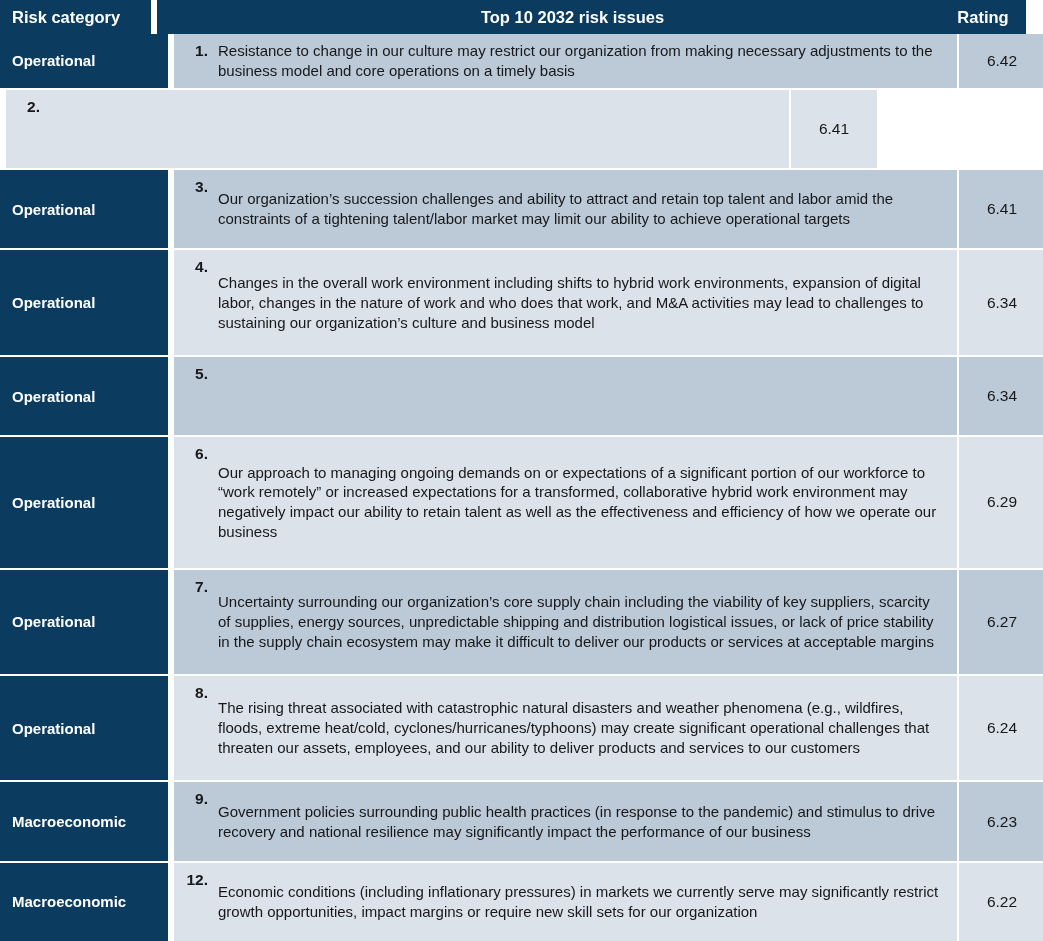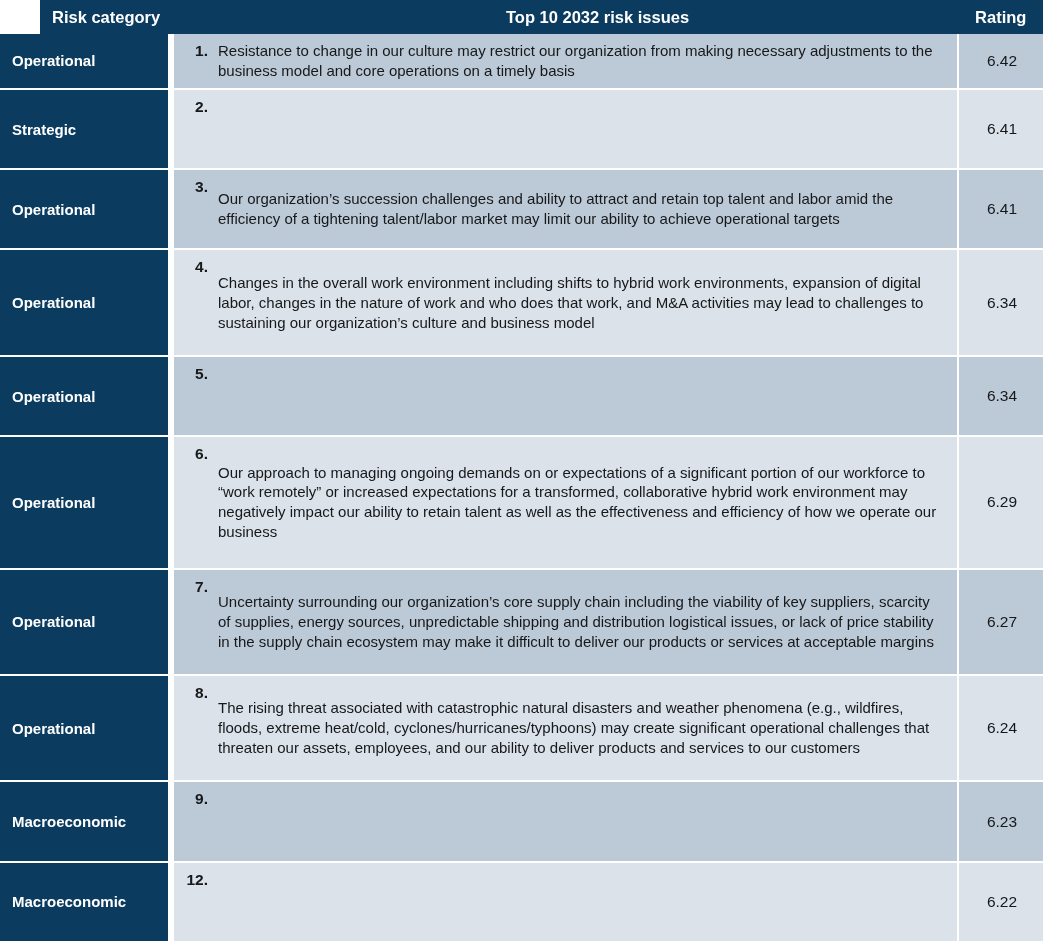--- a/index.html
+++ b/index.html
@@ -36,24 +36,24 @@
     font-weight: bold;
     font-size: 16.5px;
     display: flex;
     align-items: center;
     box-sizing: border-box;
   }
   .th-cat {
     width: 151px;
     padding-left: 12px;
     justify-content: flex-start;
-    margin-left: 40px;
   }
   .th-issues {
     width: 783px;
+    margin-left: 6px;
     justify-content: center;
     padding-left: 48px;
   }
   .th-rating {
     width: 86px;
     justify-content: center;
   }
 
   
   .tbody {
@@ -143,31 +143,30 @@
   <div class="tbody">
       <div class="row shade-a" style="flex: 2 1 0px;">
         <div class="cell-cat">Operational</div>
         <div class="cell-issue">
           <div class="num">1.</div>
           <div class="issue-text">Resistance to change in our culture may restrict our organization from making necessary adjustments to the business model and core operations on a timely basis</div>
         </div>
         <div class="cell-rating">6.42</div>
       </div>
       <div class="row shade-b" style="flex: 3 1 0px;">
-        <div class="cell-cat">Strategic</div>
         <div class="cell-issue">
           <div class="num">2.</div>
         </div>
         <div class="cell-rating">6.41</div>
       </div>
       <div class="row shade-a" style="flex: 3 1 0px;">
         <div class="cell-cat">Operational</div>
         <div class="cell-issue">
           <div class="num">3.</div>
-          <div class="issue-text">Our organization’s succession challenges and ability to attract and retain top talent and labor amid the efficiency of a tightening talent/labor market may limit our ability to achieve operational targets</div>
+          <div class="issue-text">Our organization’s succession challenges and ability to attract and retain top talent and labor amid the constraints of a tightening talent/labor market may limit our ability to achieve operational targets</div>
         </div>
         <div class="cell-rating">6.41</div>
       </div>
       <div class="row shade-b" style="flex: 4 1 0px;">
         <div class="cell-cat">Operational</div>
         <div class="cell-issue">
           <div class="num">4.</div>
           <div class="issue-text">Changes in the overall work environment including shifts to hybrid work environments, expansion of digital labor, changes in the nature of work and who does that work, and M&amp;A activities may lead to challenges to sustaining our organization’s culture and business model</div>
         </div>
         <div class="cell-rating">6.34</div>
@@ -200,25 +199,27 @@
         <div class="cell-issue">
           <div class="num">8.</div>
           <div class="issue-text">The rising threat associated with catastrophic natural disasters and weather phenomena (e.g., wildfires, floods, extreme heat/cold, cyclones/hurricanes/typhoons) may create significant operational challenges that threaten our assets, employees, and our ability to deliver products and services to our customers</div>
         </div>
         <div class="cell-rating">6.24</div>
       </div>
       <div class="row shade-a" style="flex: 3 1 0px;">
         <div class="cell-cat">Macroeconomic</div>
         <div class="cell-issue">
           <div class="num">9.</div>
+          <div class="issue-text">Government policies surrounding public health practices (in response to the pandemic) and stimulus to drive recovery and national resilience may significantly impact the performance of our business</div>
         </div>
         <div class="cell-rating">6.23</div>
       </div>
       <div class="row shade-b" style="flex: 3 1 0px;">
         <div class="cell-cat">Macroeconomic</div>
         <div class="cell-issue">
           <div class="num">12.</div>
+          <div class="issue-text">Economic conditions (including inflationary pressures) in markets we currently serve may significantly restrict growth opportunities, impact margins or require new skill sets for our organization</div>
         </div>
         <div class="cell-rating">6.22</div>
       </div>
     </div>
 
 </div>
 
 </body></html>

